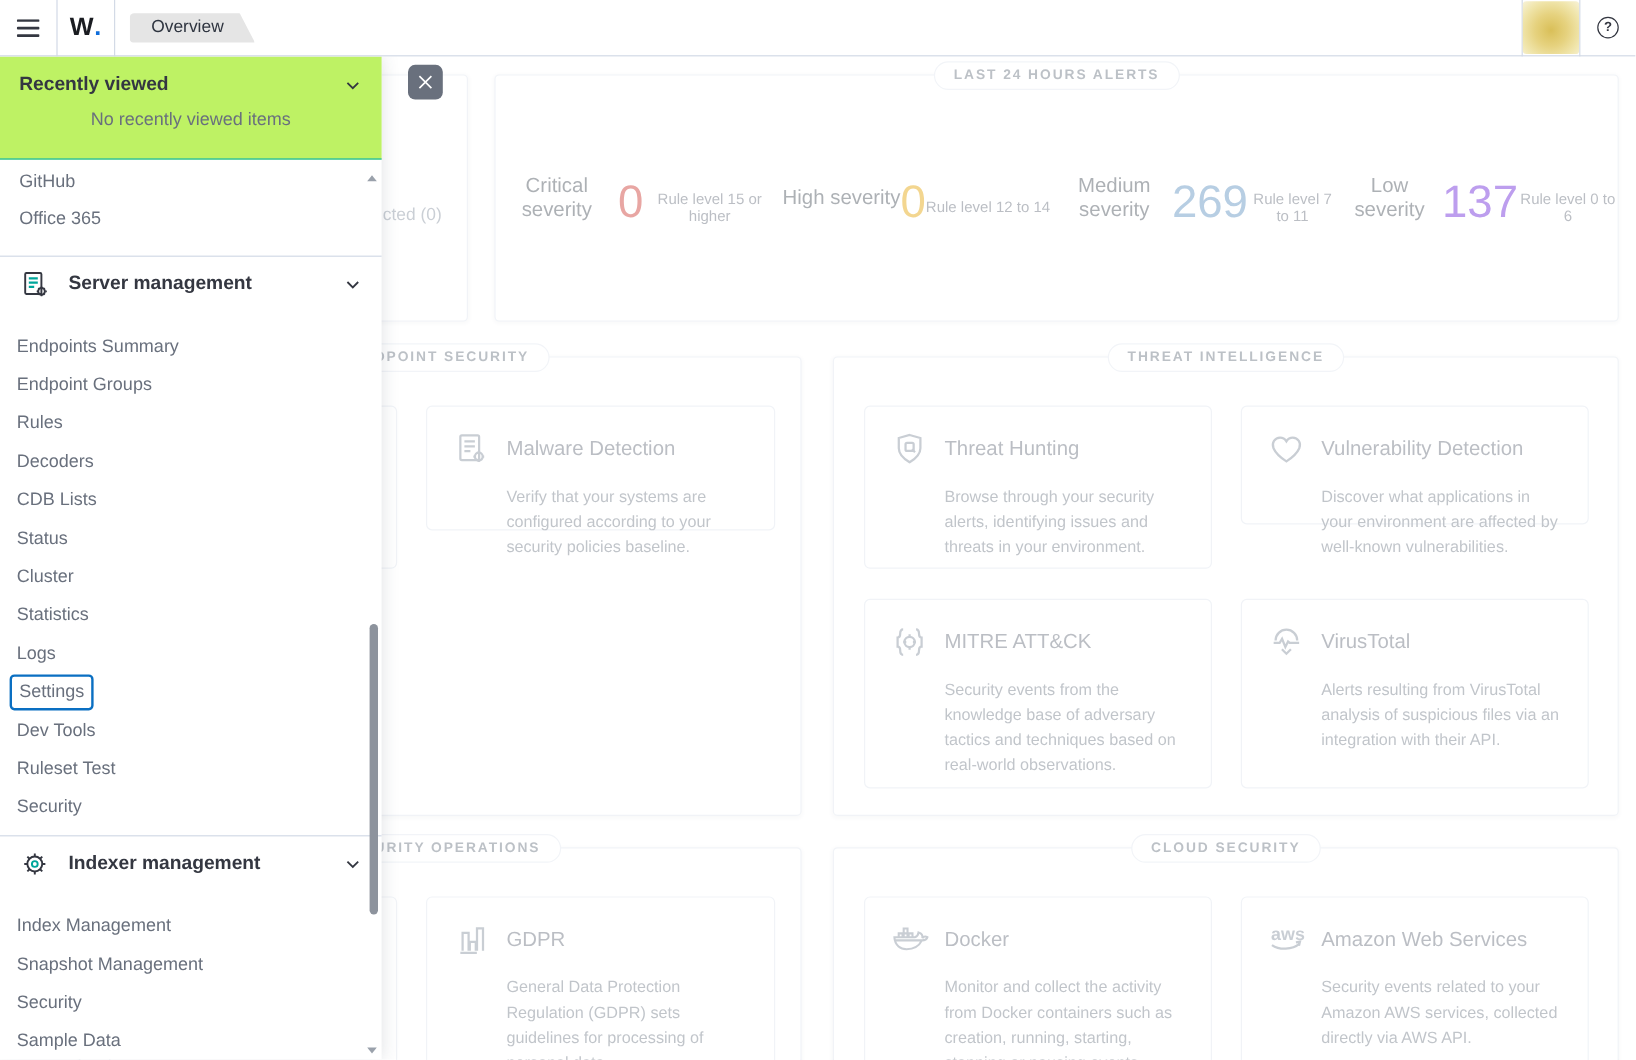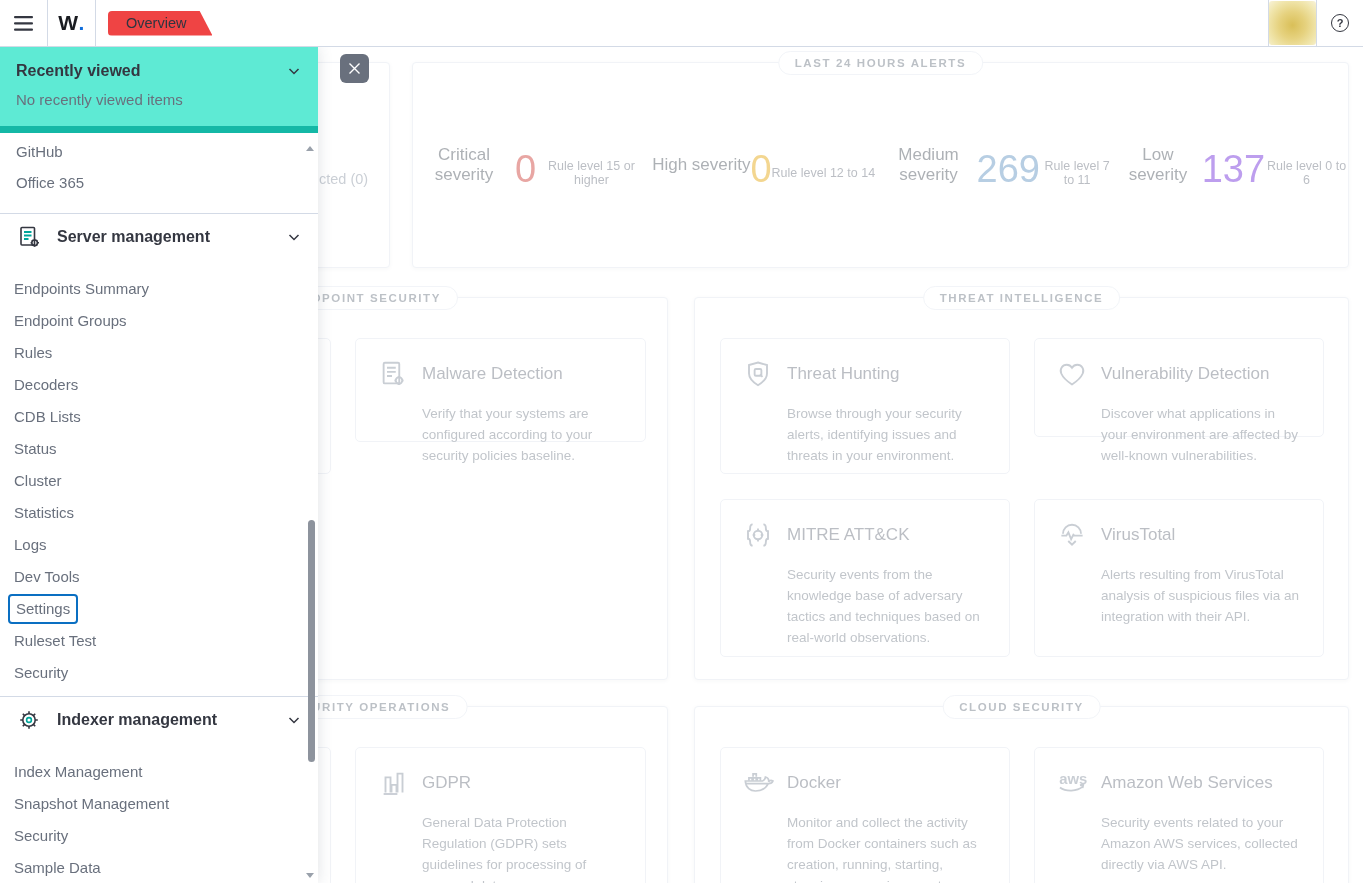--- a/index.html
+++ b/index.html
@@ -9,21 +9,21 @@
 
   
   .topbar { position:absolute; top:0; left:0; width:100%; height:47px; background:#fff;
     border-bottom:1px solid #d3dae6; display:flex; align-items:center; z-index:200; }
   .tb-sep { width:1px; height:47px; background:#d3dae6; flex:0 0 1px; }
   .burger { width:47px; height:47px; display:flex; align-items:center; justify-content:center; cursor:pointer; }
   .logo { width:47px; height:47px; display:flex; align-items:center; justify-content:center;
     font-size:21px; font-weight:700; color:#1a1c21; letter-spacing:.5px; }
   .logo .dot { color:#0f6ddb; }
   .tab-wrap { margin-left:12px; }
-  .tab { height:25px; display:flex; align-items:center; padding:0 26px 0 18px; background:#ef4444;
+  .tab { height:25px; display:flex; align-items:center; padding:0 26px 0 18px; background:#e5e5e5;
     color:#2f3540; font-size:14.5px; border-radius:4px 0 0 4px;
     clip-path:polygon(0 0, calc(100% - 13px) 0, 100% 100%, 0 100%); cursor:pointer; }
   .tb-right { margin-left:auto; display:flex; align-items:center; height:47px; }
   .avatar { width:47px; height:44px; margin:1px 0; border-radius:3px; cursor:pointer;
     background:radial-gradient(circle at 50% 55%, #d9bf58 0%, #e6d27f 40%, #f0e5ab 72%, #f8f3d9 100%); }
   .help { width:46px; height:47px; display:flex; align-items:center; justify-content:center; cursor:pointer; }
   .help-circle { width:18px; height:18px; border:1.6px solid #343741; border-radius:50%;
     display:flex; align-items:center; justify-content:center; font-size:11px; font-weight:700; color:#343741; }
 
   
@@ -45,21 +45,21 @@
   .cdesc { margin:12px 22px 0 66px; font-size:13.5px; line-height:21px; color:#757e8a; }
   .frag { position:absolute; font-size:14.5px; color:#8b95a3; white-space:nowrap;margin-top:44px; }
 
   
   .mask { position:absolute; top:47px; left:0; width:1363px; height:836px;
     background:rgba(255,255,255,.55); z-index:50; }
 
   
   .sidebar { position:absolute; top:47px; left:0; width:318px; height:836px; background:#fff;
     z-index:100; box-shadow:0 0 14px rgba(50,60,80,.15); }
-  .rv-block { height:86px; background:#5eead4; border-bottom:7px solid #14b8a6; padding:15px 16px 0; }
+  .rv-block { height:86px; background:#bef264; border-bottom:1px solid #14b8a6; padding:15px 16px 0;text-align:center; }
   .rv-head { display:flex; align-items:center; justify-content:space-between; cursor:pointer; }
   .rv-title { font-size:16px; font-weight:700; color:#343741; }
   .rv-empty { margin-top:11px; font-size:15px; color:#69707d; }
   .tail-list { padding:3px 0 15px; border-bottom:1px solid #d3dae6; }
   .tail-item { height:31px; line-height:31px; padding-left:16px; font-size:15px; color:#69707d; cursor:pointer; }
   .acc-head { height:46px; display:flex; align-items:center; padding:0 16px; cursor:pointer; }
   .acc-icon { width:26px; height:26px; flex:0 0 26px; }
   .acc-title { font-size:16px; font-weight:700; color:#343741; margin-left:15px; }
   .acc-chevron { margin-left:auto; }
   .nav-list { padding:13px 0 7px; }
@@ -285,22 +285,22 @@
     <div class="nav-list last">
       <div class="nav-item">Endpoints Summary</div>
       <div class="nav-item">Endpoint Groups</div>
       <div class="nav-item">Rules</div>
       <div class="nav-item">Decoders</div>
       <div class="nav-item">CDB Lists</div>
       <div class="nav-item">Status</div>
       <div class="nav-item">Cluster</div>
       <div class="nav-item">Statistics</div>
       <div class="nav-item">Logs</div>
+      <div class="nav-item"><span class="focus-ring">Settings</span></div>
       <div class="nav-item">Dev Tools</div>
-      <div class="nav-item"><span class="focus-ring">Settings</span></div>
       <div class="nav-item">Ruleset Test</div>
       <div class="nav-item">Security</div>
     </div>
 
     <div class="acc-head">
       <span class="acc-icon">
         <svg width="26" height="26" viewBox="0 0 26 26" fill="none">
           <circle cx="13" cy="13" r="6.2" stroke="#343741" stroke-width="1.6"></circle>
           <circle cx="13" cy="13" r="2.4" stroke="#00a69b" stroke-width="1.6"></circle>
           <path d="M13 4.2v2.6M13 19.2v2.6M4.2 13h2.6M19.2 13h2.6M6.8 6.8l1.8 1.8M17.4 17.4l1.8 1.8M19.2 6.8l-1.8 1.8M8.6 17.4l-1.8 1.8" stroke="#343741" stroke-width="1.6"></path>

